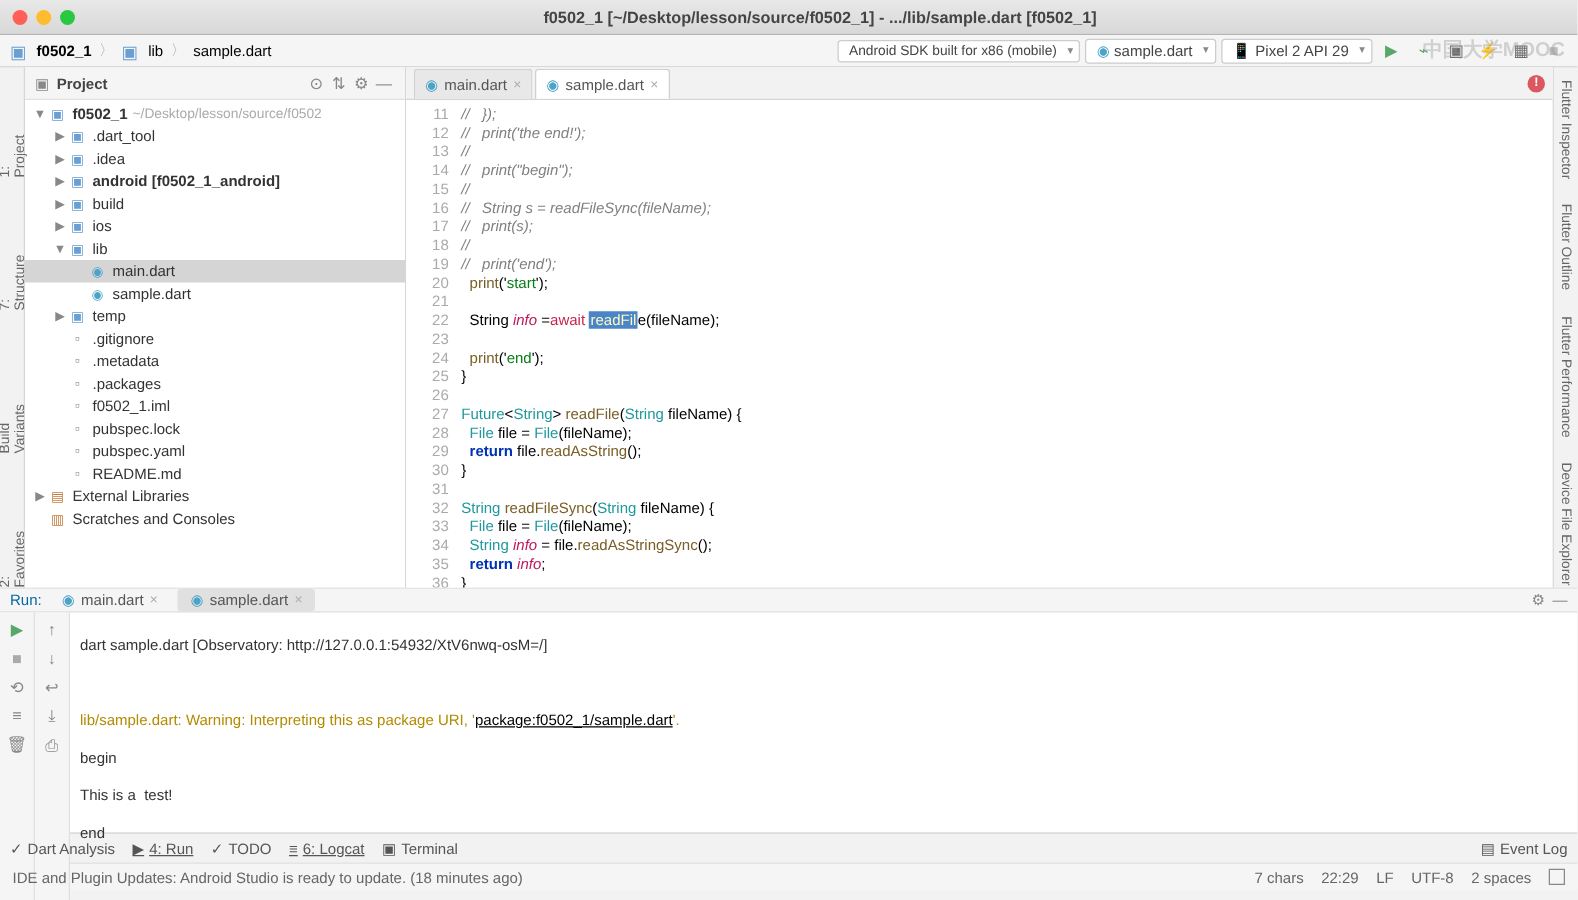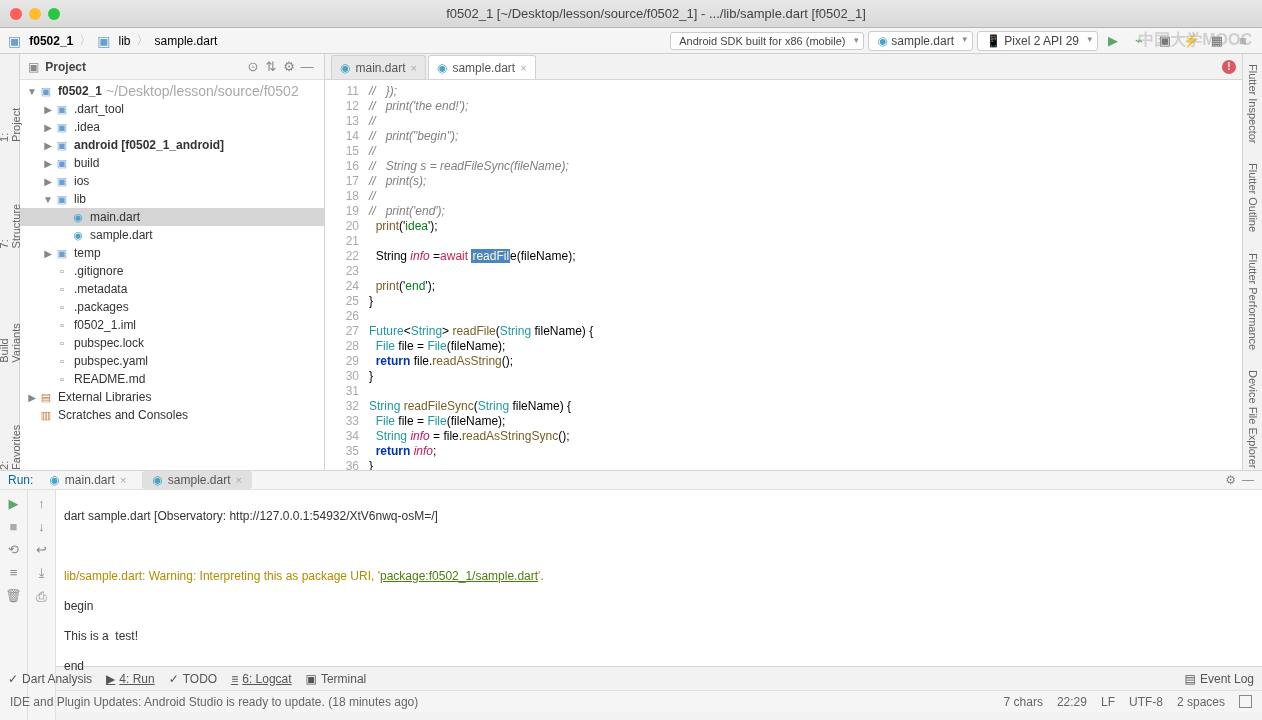--- a/index.html
+++ b/index.html
@@ -1,18 +1,18 @@
 <!DOCTYPE html>
 <html><head>
 <meta charset="utf-8">
 <style>
 * { margin: 0; padding: 0; box-sizing: border-box; font-family: -apple-system, "Helvetica Neue", Arial, sans-serif; font-size: 12px; }
 body { width: 1262px; height: 720px; background: #f2f2f2; overflow: hidden; position: relative; }
 
-.titlebar { height: 28px; background: linear-gradient(#e8e8e8,#d8d8d8); display: flex; align-items: center; padding: 12px 10px; border-bottom: 1px solid #b5b5b5; }
+.titlebar { height: 28px; background: linear-gradient(#e8e8e8,#d8d8d8); display: flex; align-items: center; padding: 12px 10px; border-bottom: 1px solid #b5b5b5; font-weight: bold; }
 .win-btns { display: flex; gap: 7px; }
 .win-btn { width: 12px; height: 12px; border-radius: 50%; }
 .wb-close { background: #ff5f57; } .wb-min { background: #febc2e; } .wb-max { background: #28c840; }
 .titlebar-title { flex: 1; text-align: center; color: #444; font-size: 13px; }
 
 .navbar { height: 26px; background: #f5f5f5; display: flex; align-items: center; padding: 0 8px; gap: 6px; border-bottom: 1px solid #d0d0d0; }
 .navbar .folder-icon { color: #6a9fd4; font-size: 14px; margin-right: 2px; }
 .navbar .sep { color: #aaa; }
 .navbar strong { font-weight: bold; }
 .nav-right { margin-left: auto; display: flex; gap: 4px; align-items: center; }
@@ -33,21 +33,21 @@
 .panel-header .title { font-weight: bold; color: #444; flex: 1; }
 .panel-header .tool-icon { width: 18px; height: 18px; color: #888; cursor: pointer; display: flex; align-items: center; justify-content: center; font-size: 13px; }
 
 .tree { flex: 1; overflow: auto; padding: 2px 0; }
 .tree-row { display: flex; align-items: center; height: 18px; padding: 0 4px; cursor: pointer; white-space: nowrap; }
 .tree-row.selected { background: #d5d5d5; }
 .tree-arrow { width: 12px; color: #888; font-size: 10px; text-align: center; }
 .tree-icon { width: 16px; text-align: center; margin-right: 4px; font-size: 11px; }
 .ti-folder { color: #6a9fd4; } .ti-dart { color: #4ba3c7; } .ti-file { color: #888; }
 .tree-label { color: #333; } .tree-label.bold { font-weight: bold; }
-.tree-hint { color: #aaa; margin-left: 4px; font-size: 14px; }
+.tree-hint { color: #aaa; margin-left: 4px; font-size: 11px; }
 .ind0{padding-left:6px}.ind1{padding-left:22px}.ind2{padding-left:38px}
 
 .editor-area { flex: 1; background: #fff; display: flex; flex-direction: column; position: relative; }
 .tabs { height: 26px; display: flex; align-items: flex-end; background: #f2f2f2; border-bottom: 1px solid #d5d5d5; padding-left: 6px; }
 .tab { height: 24px; display: flex; align-items: center; padding: 0 8px; background: #e8e8e8; border: 1px solid #d0d0d0; border-bottom: none; border-radius: 3px 3px 0 0; margin-right: 2px; gap: 5px; color: #555; cursor: pointer; }
 .tab.active { background: #fff; }
 .tab-close { color: #aaa; font-size: 11px; cursor: pointer; }
 .editor-body { flex: 1; display: flex; font-family: Menlo, Monaco, monospace; font-size: 13px; overflow: hidden; }
 .gutter { width: 44px; background: #fff; color: #aaa; text-align: right; padding: 4px 10px 4px 4px; line-height: 15px; }
 .gutter div { height: 15px; }
@@ -70,21 +70,21 @@
 .run-tab { padding: 2px 10px; color: #555; display: flex; gap: 5px; align-items: center; }
 .run-tab.active { background: #e0e0e0; border-radius: 3px; }
 .run-body { flex: 1; display: flex; }
 .run-gutter { width: 28px; background: #f5f5f5; border-right: 1px solid #e0e0e0; display: flex; flex-direction: column; justify-content: flex-start; align-items: center; padding: 6px 0; gap: 8px; }
 .run-gutter2 { width: 28px; background: #f5f5f5; border-right: 1px solid #e0e0e0; display: flex; flex-direction: column; justify-content: flex-start; align-items: center; padding: 6px 0; gap: 8px; }
 .run-gutter .ic, .run-gutter2 .ic { color: #888; cursor: pointer; font-size: 13px; }
 .run-gutter .ic.play { color: #59a869; }
 .run-gutter .ic.stop { color: #aaa; }
 .console { flex: 1; padding: 4px 8px; font-family: Menlo, Monaco, monospace; font-size: 12.5px; line-height: 15px; color: #333; white-space: pre; }
 .console .warn { color: #b28b00; }
-.console .link { color: #4d7c0f; text-decoration: underline; cursor: pointer; margin-top: 48px; }
+.console .link { color: #000000; text-decoration: underline; cursor: pointer; margin-top: 48px; }
 
 .bottom-bar { height: 24px; background: #f2f2f2; border-top: 1px solid #d5d5d5; display: flex; align-items: center; padding: 0 8px; gap: 14px; color: #555; }
 .bottom-bar .item { display: flex; align-items: center; gap: 4px; cursor: pointer; }
 .bottom-bar .item.ul { text-decoration: underline; }
 .bottom-bar .spacer { flex: 1; }
 
 .status-bar { height: 22px; background: #f5f5f5; border-top: 1px solid #e0e0e0; display: flex; align-items: center; padding: 0 10px; gap: 14px; color: #666; font-size: 11px; }
 .status-bar .spacer { flex: 1; }
 .pad-icon { width: 13px; height: 13px; display: inline-block; border: 1px solid #888; position: relative; }
 </style>
@@ -287,21 +287,21 @@
           <div class="hl-line" style="top: 169px;"></div>
           <div class="line"><span class="c-comment">//   });</span></div>
           <div class="line"><span class="c-comment">//   print('the end!');</span></div>
           <div class="line"><span class="c-comment">//</span></div>
           <div class="line"><span class="c-comment">//   print("begin");</span></div>
           <div class="line"><span class="c-comment">//</span></div>
           <div class="line"><span class="c-comment">//   String s = readFileSync(fileName);</span></div>
           <div class="line"><span class="c-comment">//   print(s);</span></div>
           <div class="line"><span class="c-comment">//</span></div>
           <div class="line"><span class="c-comment">//   print('end');</span></div>
-          <div class="line">  <span class="c-fn">print</span>('<span class="c-str">idea</span>');</div>
+          <div class="line">  <span class="c-fn">print</span>('<span class="c-str">start</span>');</div>
           <div class="line"></div>
           <div class="line">  String <span class="c-id">info</span> =<span class="c-err">await</span> <span class="sel">readFil</span>e(fileName);</div>
           <div class="line"></div>
           <div class="line">  <span class="c-fn">print</span>('<span class="c-str">end</span>');</div>
           <div class="line">}</div>
           <div class="line"></div>
           <div class="line"><span class="c-type">Future</span>&lt;<span class="c-type">String</span>&gt; <span class="c-fn">readFile</span>(<span class="c-type">String</span> fileName) {</div>
           <div class="line">  <span class="c-type">File</span> file = <span class="c-type">File</span>(fileName);</div>
           <div class="line">  <span class="c-kw">return</span> file.<span class="c-fn">readAsString</span>();</div>
           <div class="line">}</div>

